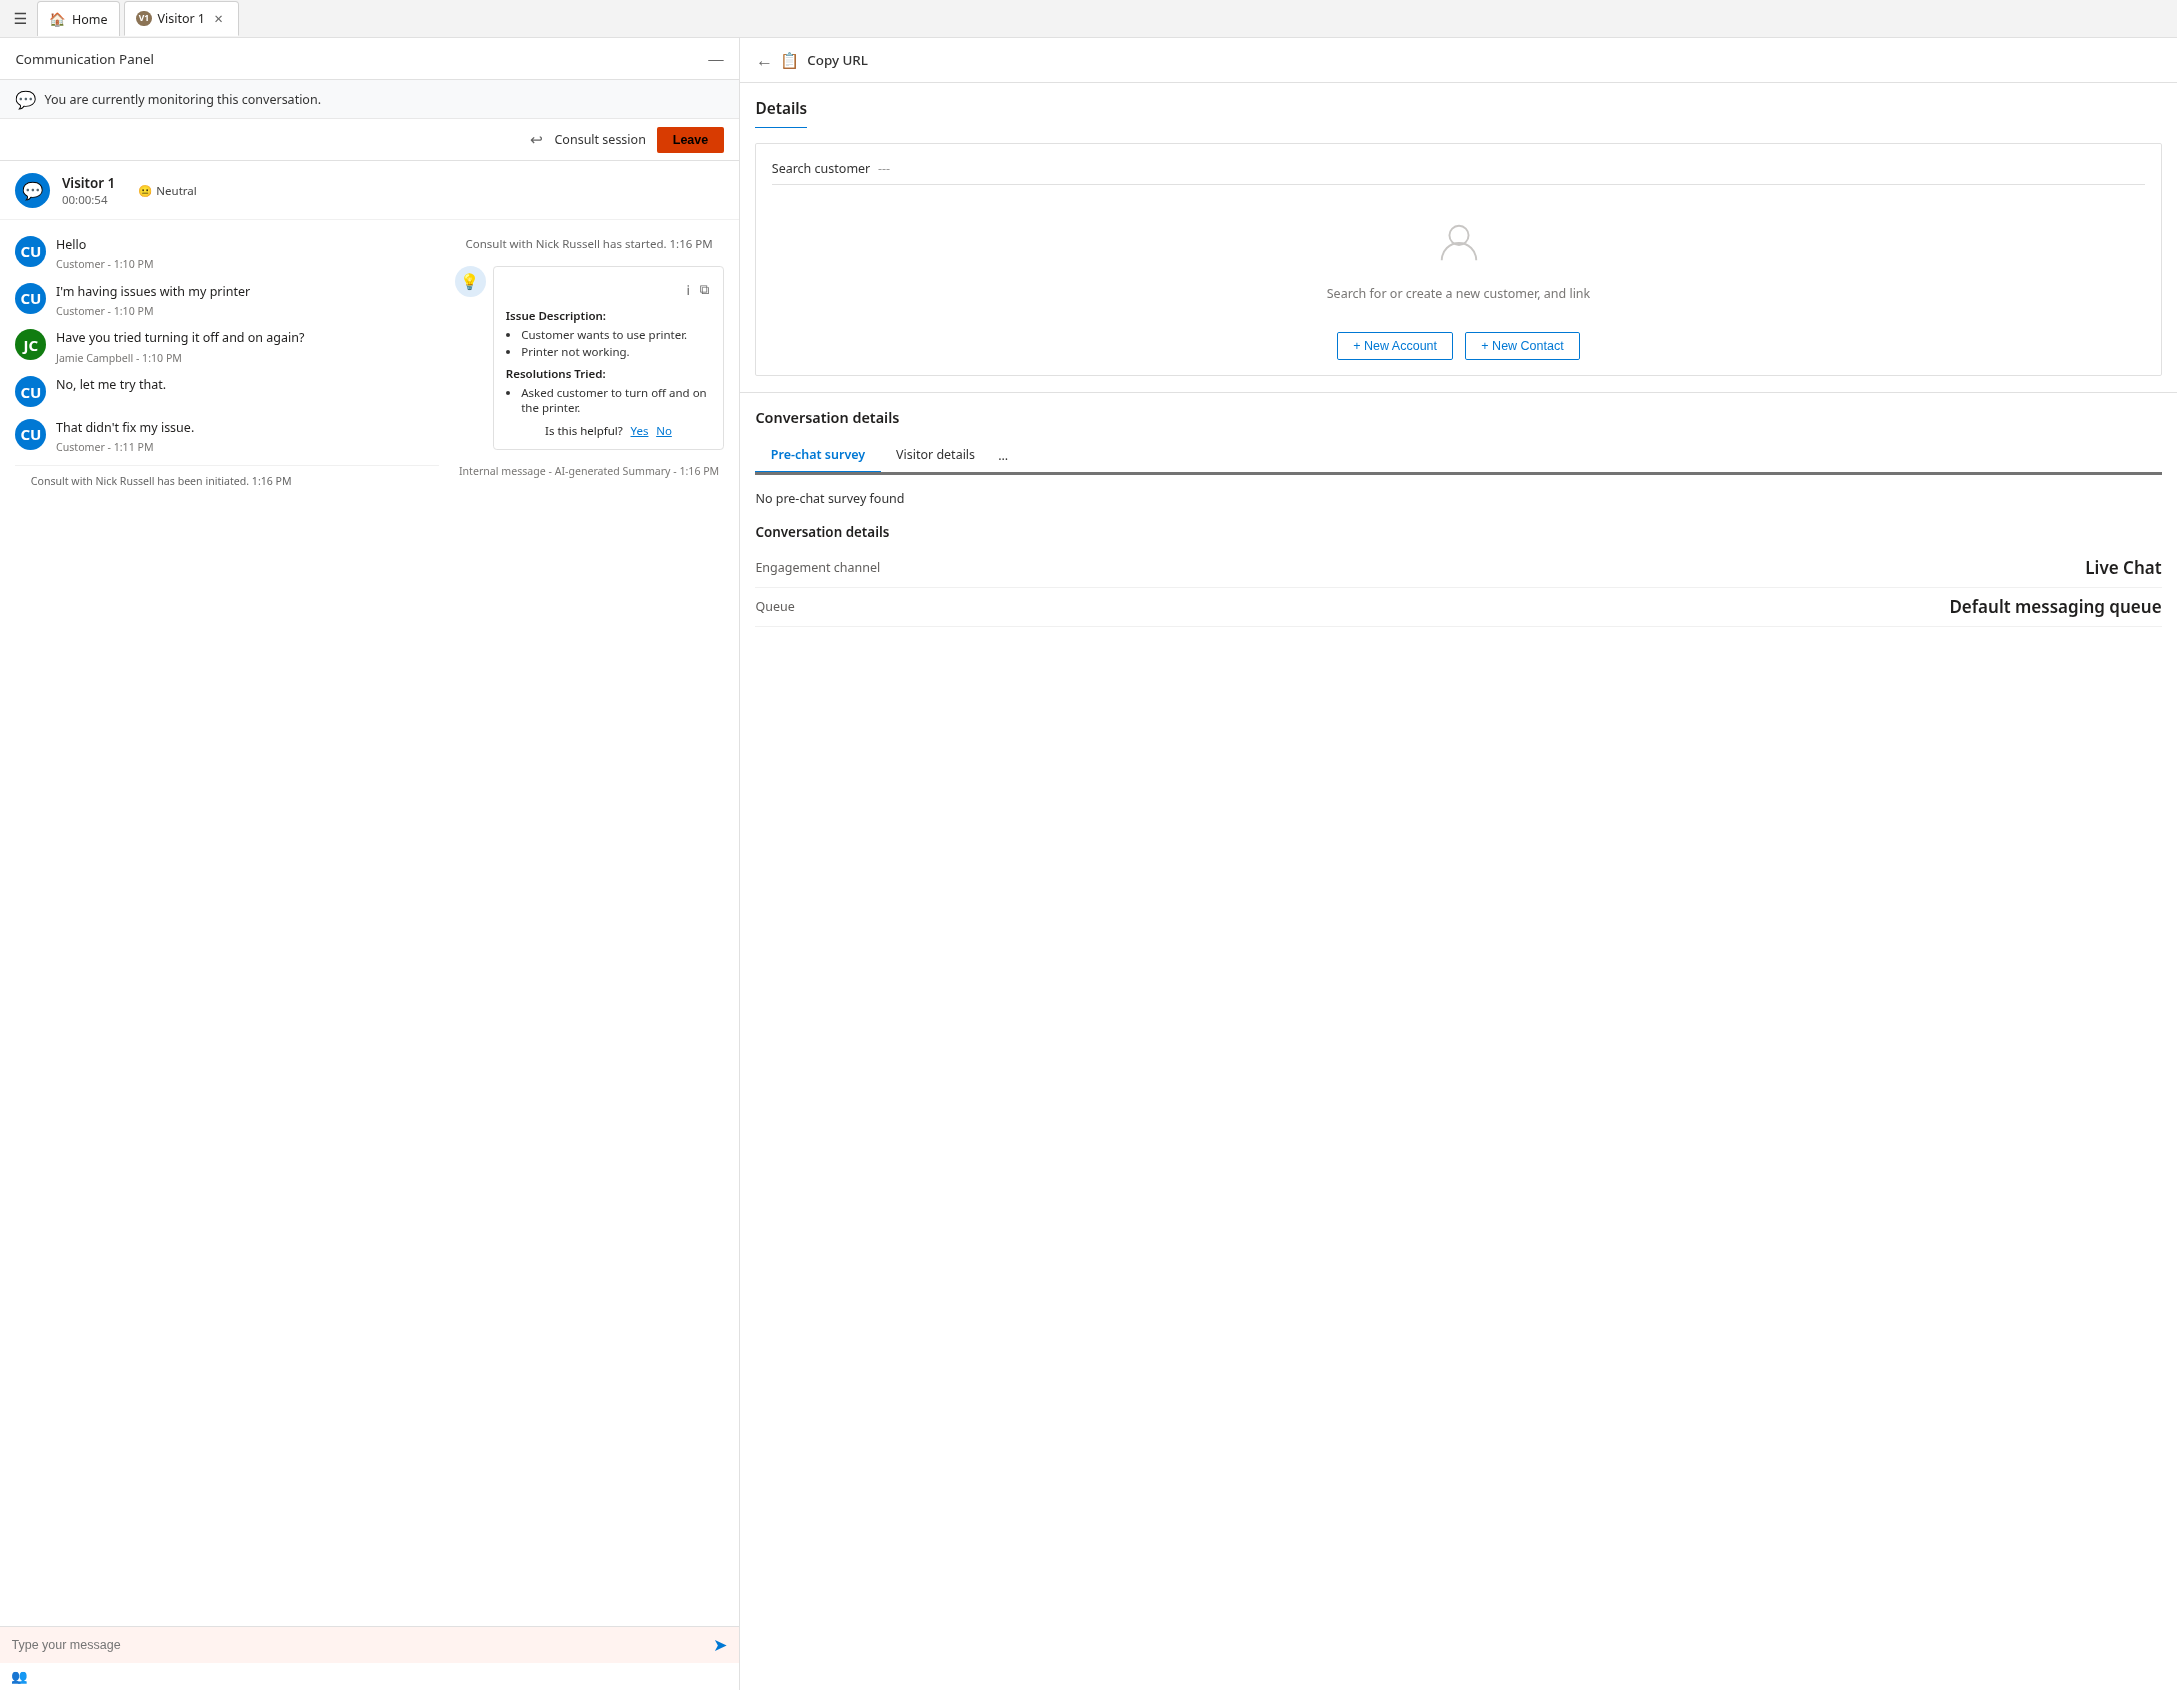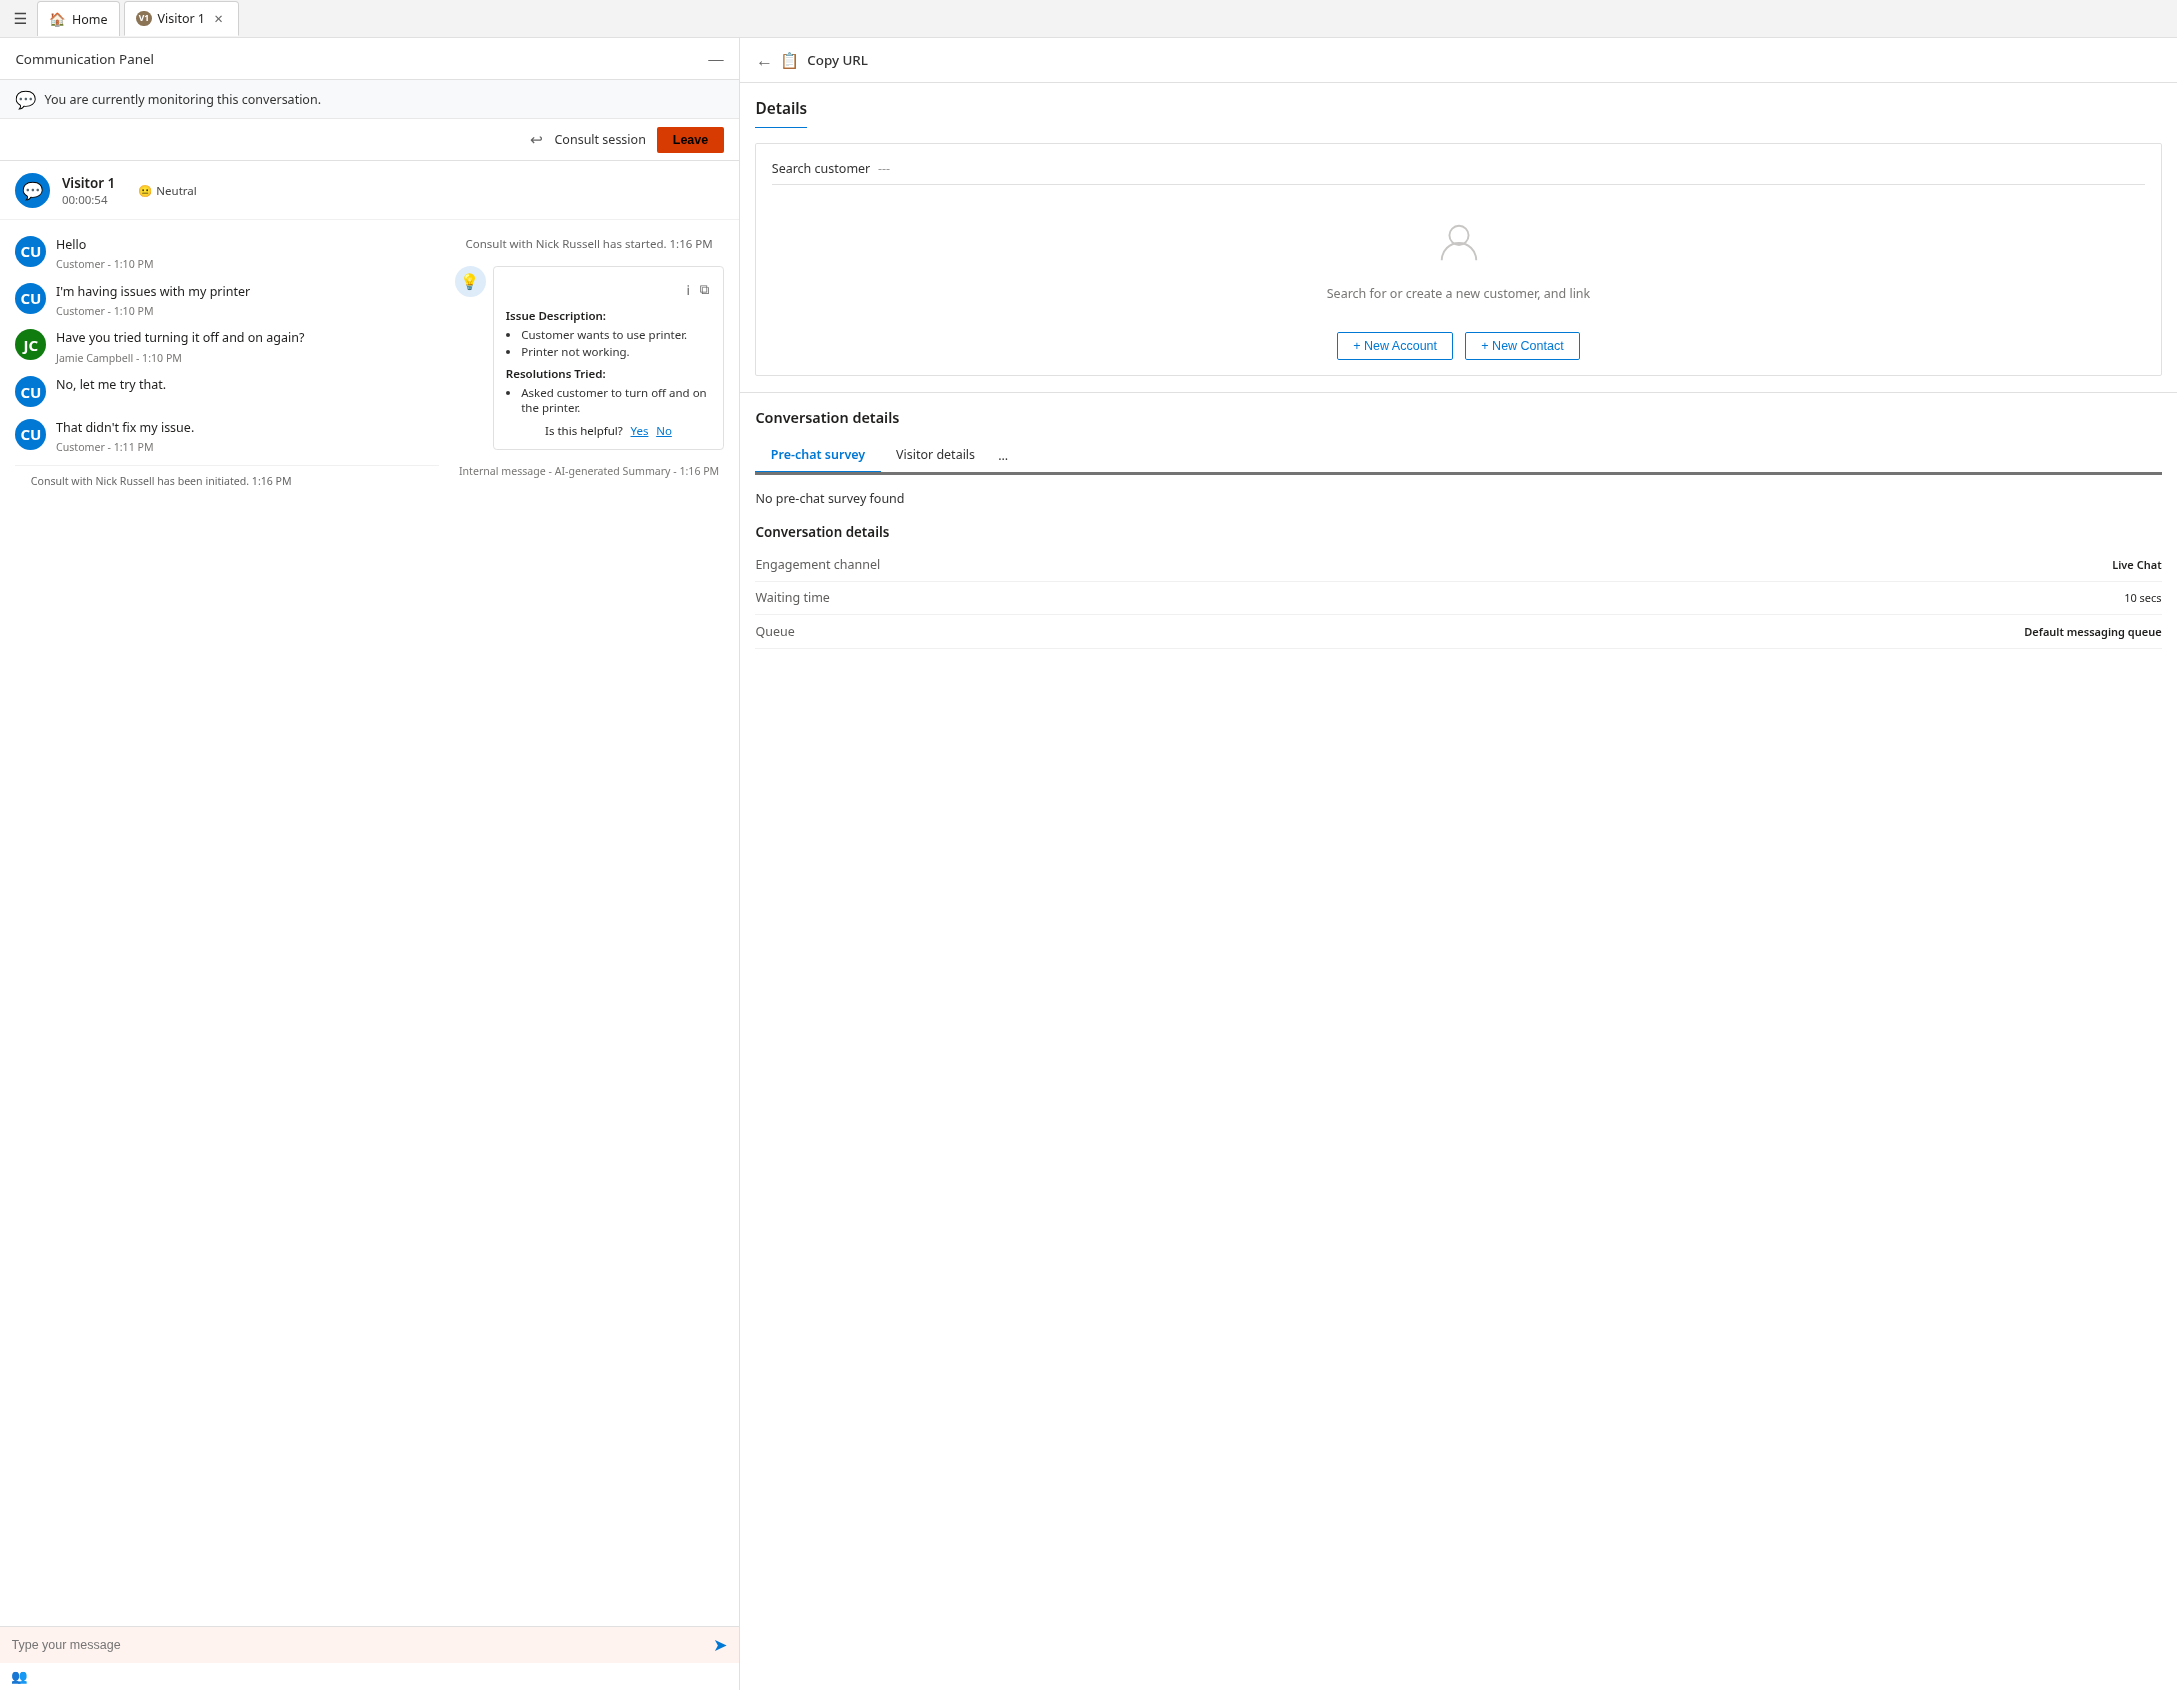--- a/index.html
+++ b/index.html
@@ -123,21 +123,21 @@
     .tabs-row { display: flex; align-items: center; gap: 0; border-bottom: 3px solid #737373; margin-bottom: 15.4px; }
     .detail-tab { padding: 7.7px 15.4px; font-size: 12.5px; cursor: pointer; color: #333; border-bottom: 1.9px solid transparent; }
     .detail-tab.active { color: #0078d4; border-bottom: 1.9px solid #0078d4; font-weight: 600; }
     .detail-tab-more { padding: 7.7px 7.7px; font-size: 12.5px; cursor: pointer; color: #333; }
     .no-survey { font-size: 12.5px; color: #333; margin-bottom: 15.4px; }
 
     .conv-detail-group { margin-top: 11.5px; }
     .conv-detail-title { font-size: 13.4px; font-weight: 600; margin-bottom: 7.7px; }
     .conv-detail-row { display: flex; align-items: center; justify-content: space-between; padding: 7.7px 0; border-bottom: 1px solid #f0f0f0; }
     .conv-detail-label { font-size: 12.5px; color: #605e5c; }
-    .conv-detail-value { font-size: 11px; color: #201f1e; font-weight: 600; }
+    .conv-detail-value { font-size: 17px; color: #201f1e; font-weight: 600; }
     .conv-detail-value.normal { font-weight: 400; }
 
     
     ::-webkit-scrollbar { width: 5.8px; }
     ::-webkit-scrollbar-track { background: #f1f1f1; }
     ::-webkit-scrollbar-thumb { background: #c0c0c0; border-radius: 2.9px; }
   </style>
 </head>
 <body>
 
@@ -320,24 +320,20 @@
       </div>
       <div class="no-survey">No pre-chat survey found</div>
 
       <div class="conv-detail-group">
         <div class="conv-detail-title">Conversation details</div>
         <div class="conv-detail-row">
           <span class="conv-detail-label">Engagement channel</span>
           <span class="conv-detail-value">Live Chat</span>
         </div>
         <div class="conv-detail-row">
-          <span class="conv-detail-label">Waiting time</span>
-          <span class="conv-detail-value normal">10 secs</span>
-        </div>
-        <div class="conv-detail-row">
           <span class="conv-detail-label">Queue</span>
           <span class="conv-detail-value">Default messaging queue</span>
         </div>
       </div>
     </div>
 
   </div>
 
 </div>
 

